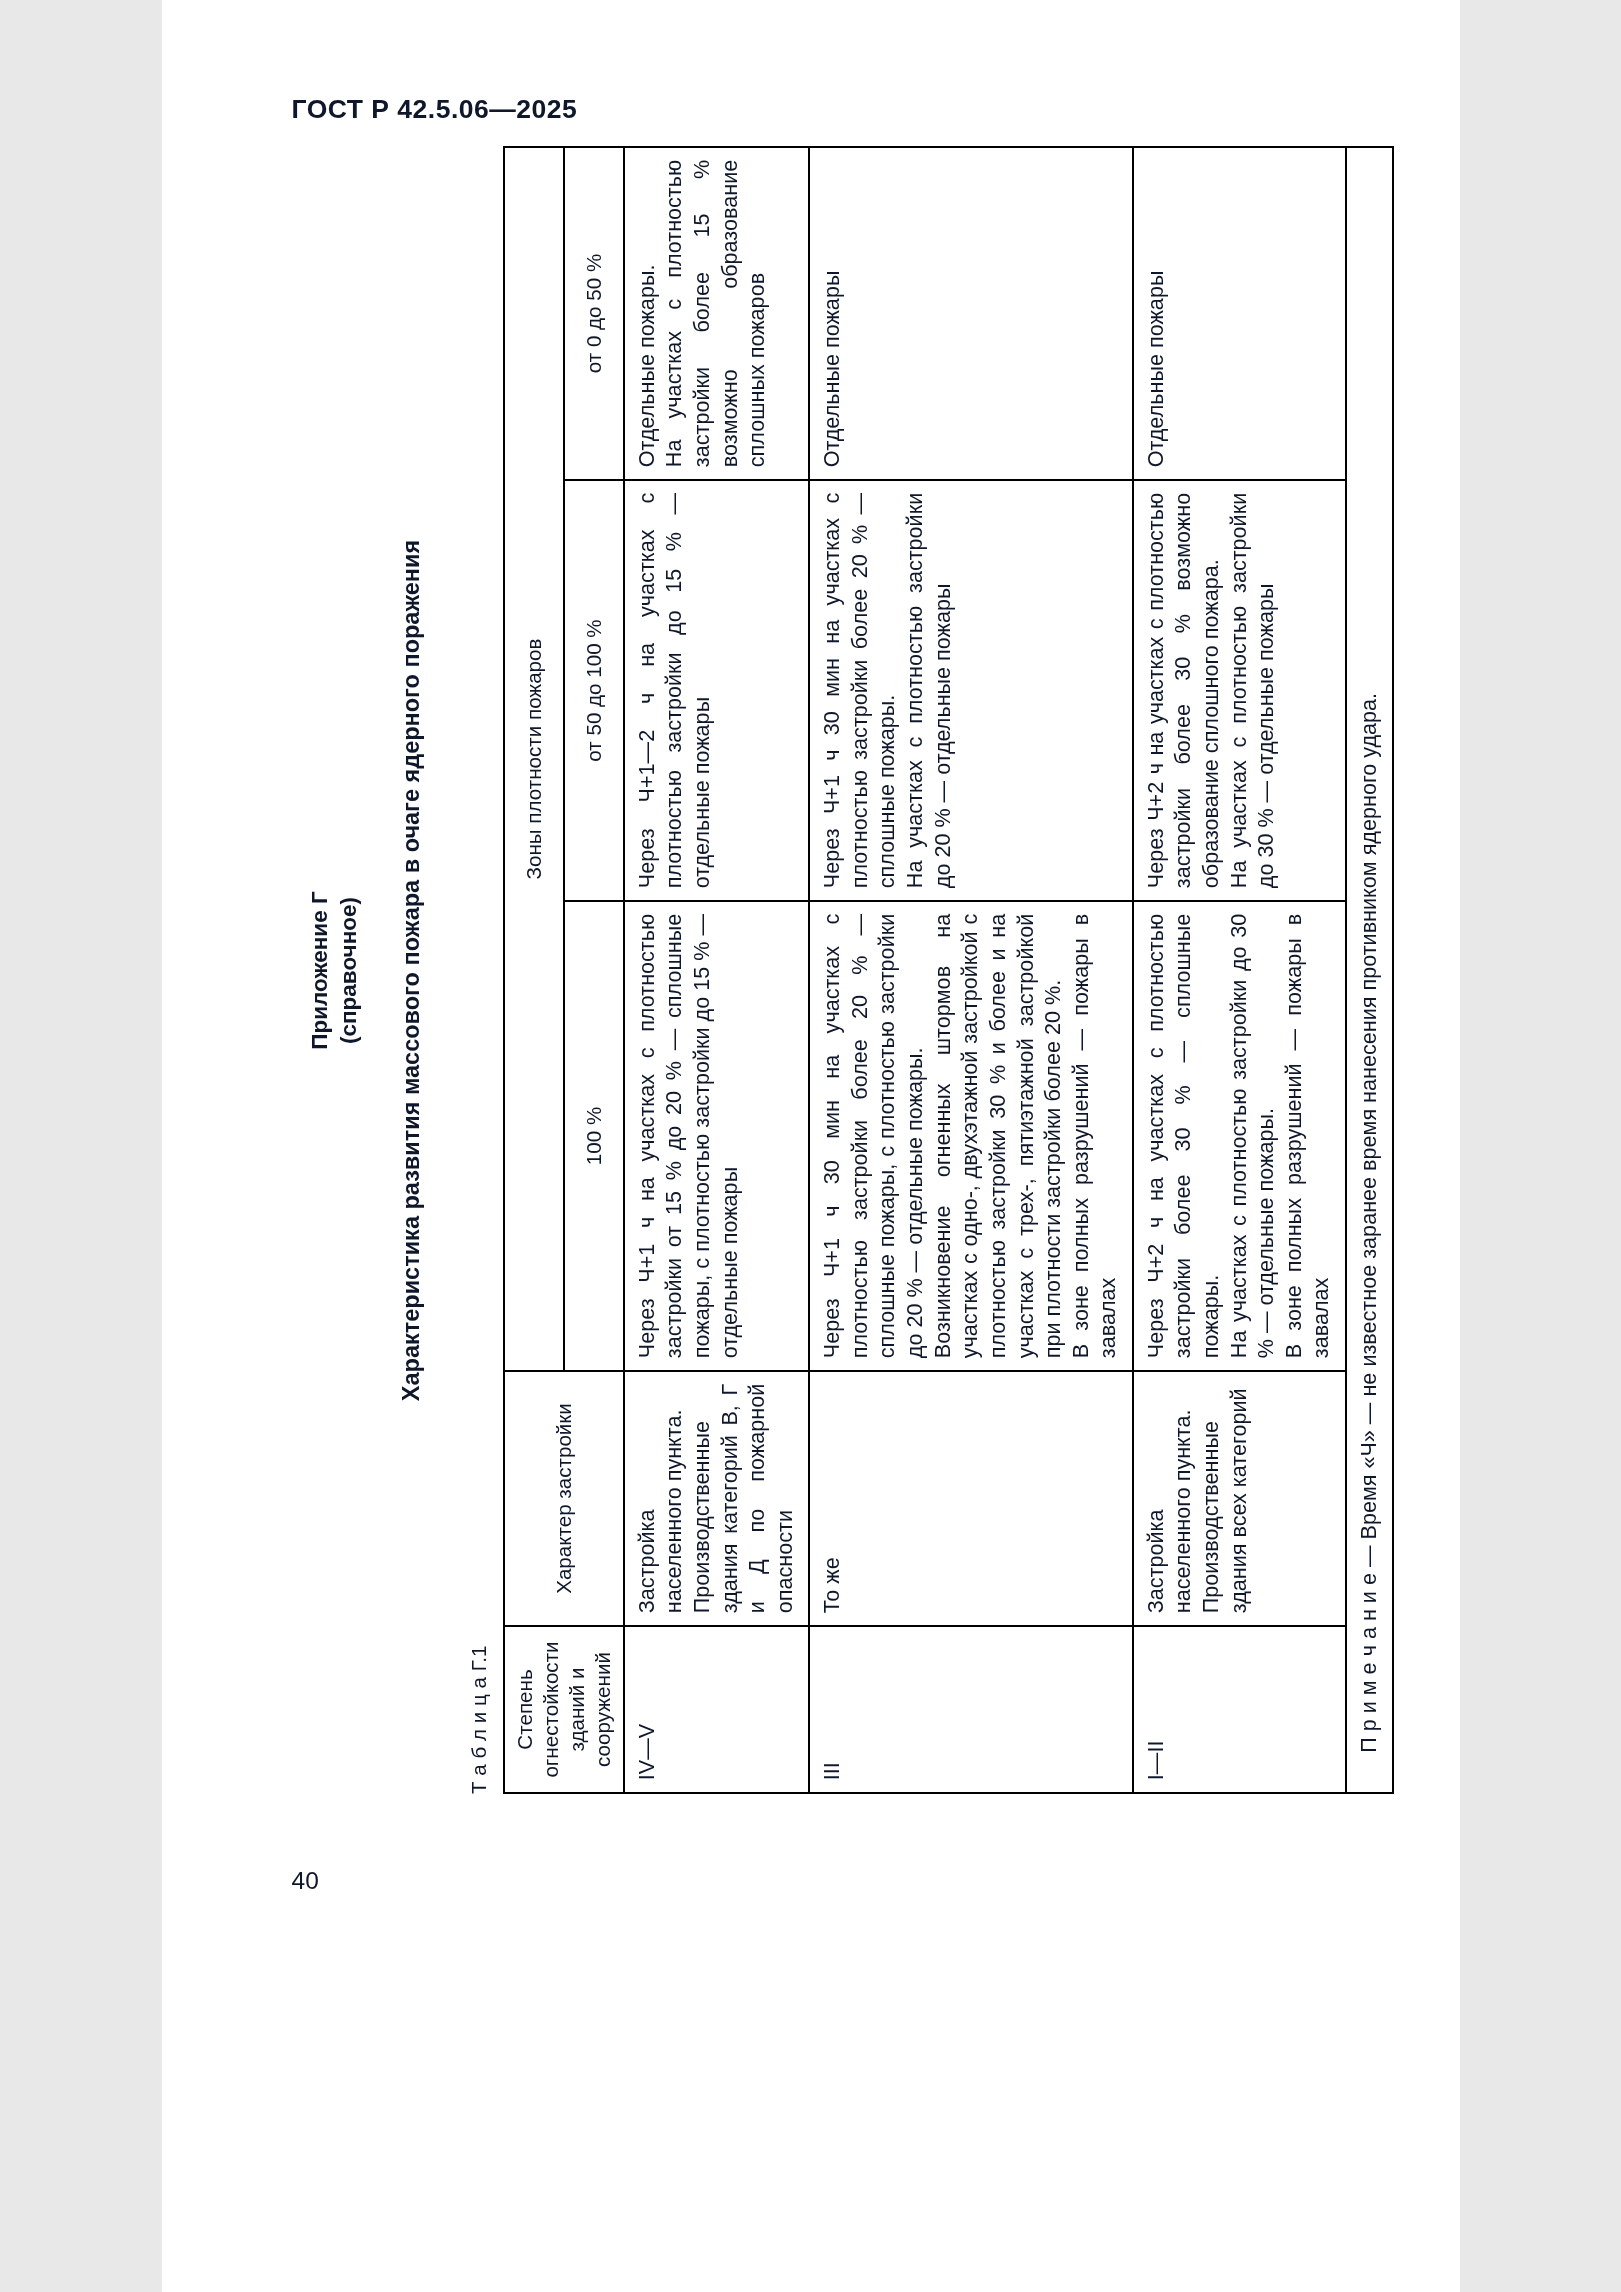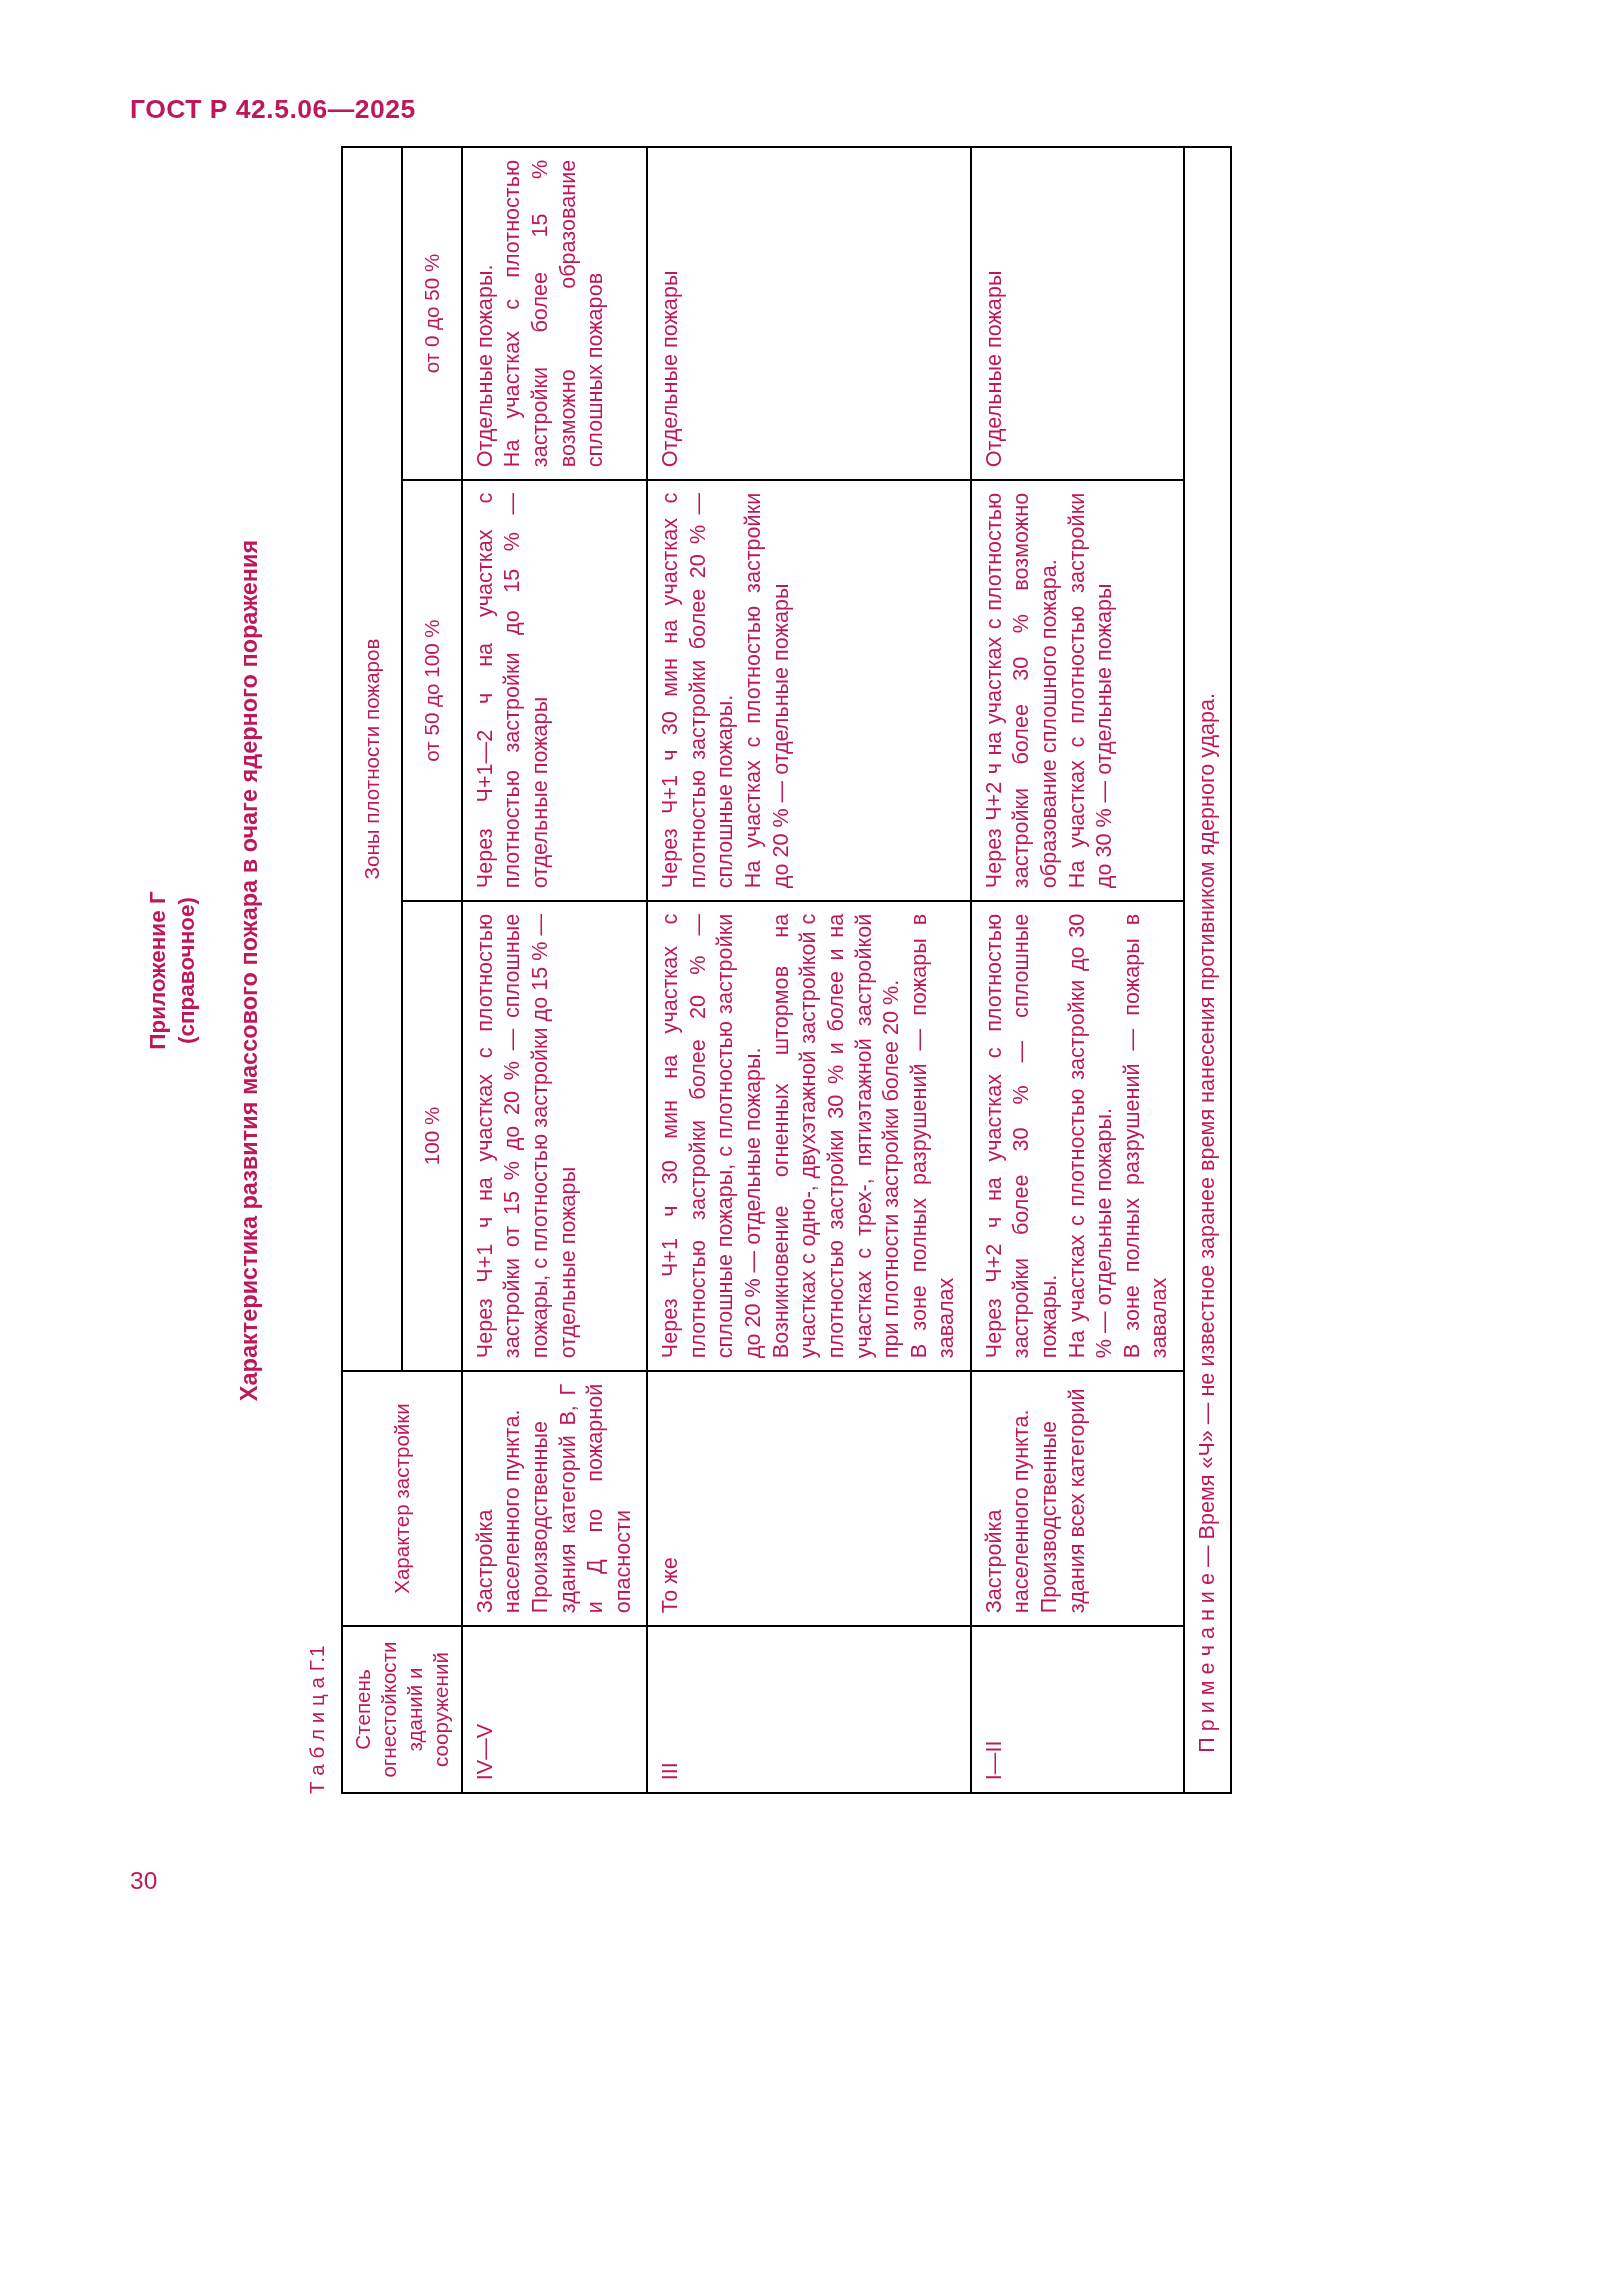--- a/index.html
+++ b/index.html
@@ -1,24 +1,24 @@
 <!DOCTYPE html>
 <html lang="ru"><head>
 <meta charset="utf-8">
 <style>
   * { box-sizing: border-box; }
   html, body { margin: 0; padding: 0; background: #e8e8e8; }
   .page {
     position: relative;
-    width: 1621px;
+    width: 1298px;
     height: 2293px;
     margin: 0 auto;
     background: #ffffff;
     font-family: "Liberation Sans", sans-serif;
-    color: #be185d;
+    color: #0f172a;
     overflow: hidden;
   }
   .doc-code {
     position: absolute;
     left: 130px;
     top: 94px;
     font-size: 26.5px;
     font-weight: bold;
     letter-spacing: 0.5px;
   }
@@ -174,16 +174,16 @@
           </tr>
           <tr>
             <td class="cell-note" colspan="5">П р и м е ч а н и е — Время «Ч» — не известное заранее время нанесения противником ядерного удара.</td>
           </tr>
         </tbody>
       </table>
 
     </div>
   </div>
 
-  <div class="page-number">30</div>
+  <div class="page-number">40</div>
 
 </div>
 
 
 </body></html>

